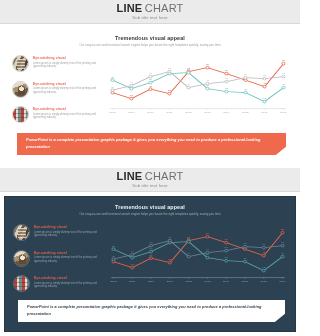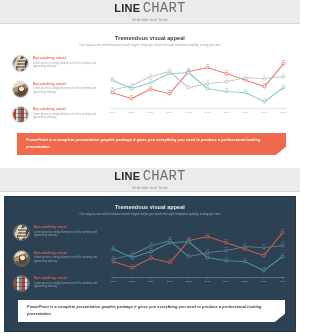--- a/index.html
+++ b/index.html
@@ -15,21 +15,21 @@
   .header {
     position: relative;
     height: 24px;
     background: #ebebeb;
     border-bottom: 1px solid #d8d8d8;
     display: flex; flex-direction: column;
     align-items: center; justify-content: center;
   }
   .title-row { display: flex; align-items: baseline; gap: 2.5px; line-height: 1; }
   .title-bold { font-size: 11px; font-weight: bold; color: #2b2b2b; letter-spacing: .2px; }
-  .title-light { font-size: 14px; font-weight: 300; color: #6f6f6f; letter-spacing: .2px; font-family: Liberation Mono, monospace; }
+  .title-light { font-size: 11px; font-weight: 300; color: #6f6f6f; letter-spacing: .2px; }
   .subtitle { font-size: 4.2px; color: #8b8b8b; margin-top: 1.5px; letter-spacing: .15px; }
 
   
   .body { position: relative; height: 144px; padding: 4px; }
   .panel { position: relative; width: 100%; height: 100%; }
   .slide-light .panel { background: #ffffff; }
   .slide-dark  .panel { background: #2c4252; border: 1px solid #24правило; }
   .slide-dark  .panel { border: 1px solid #253846; }
 
   .chart-head { text-align: center; padding-top: 7px; }

